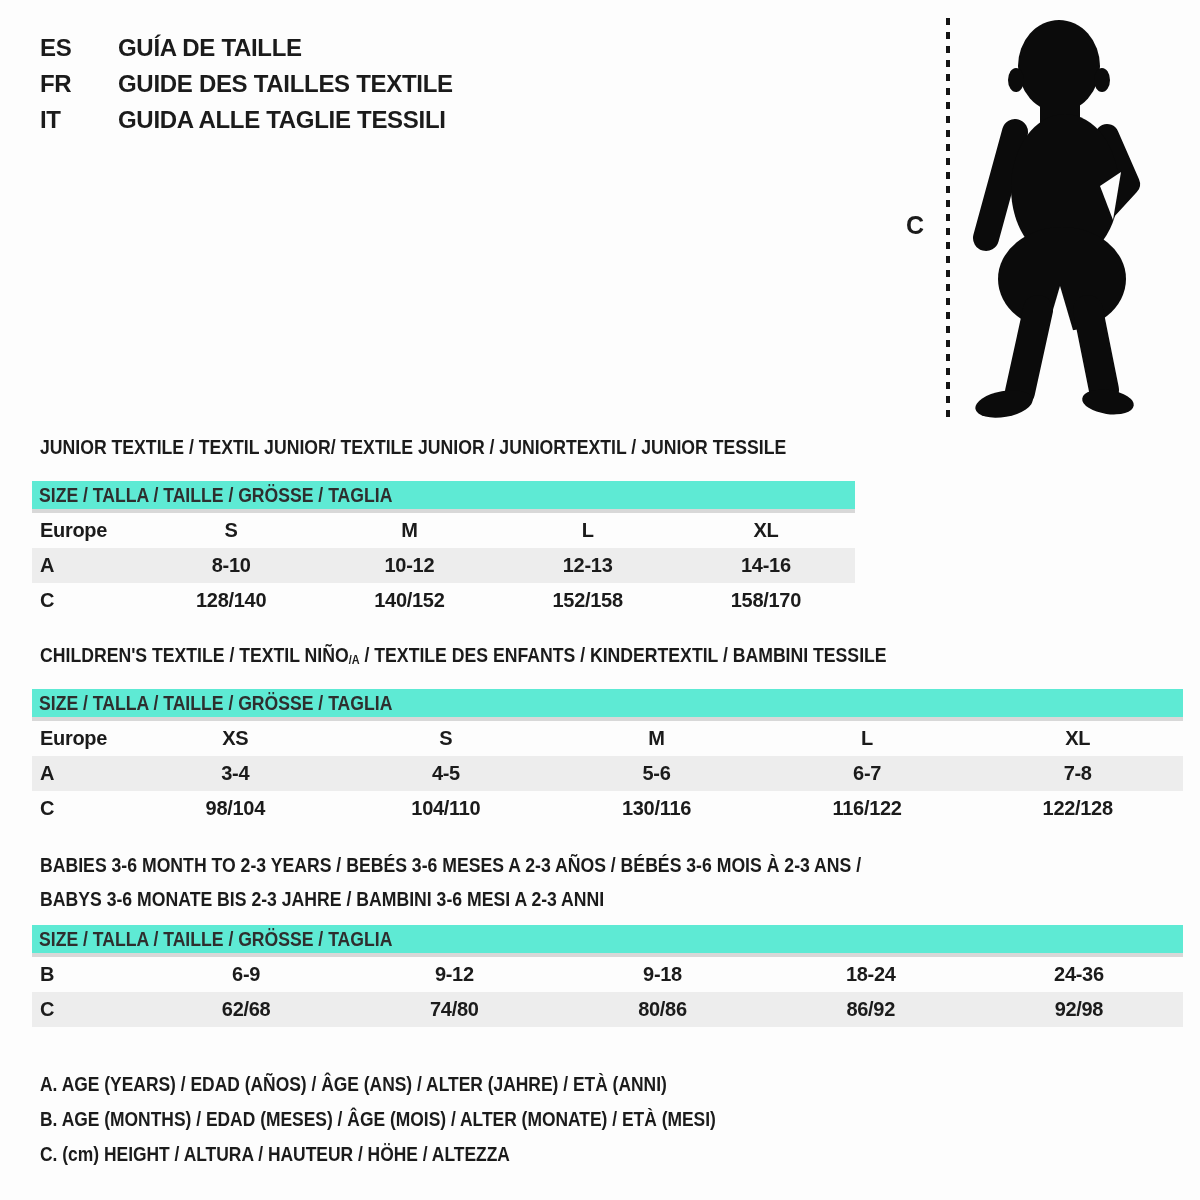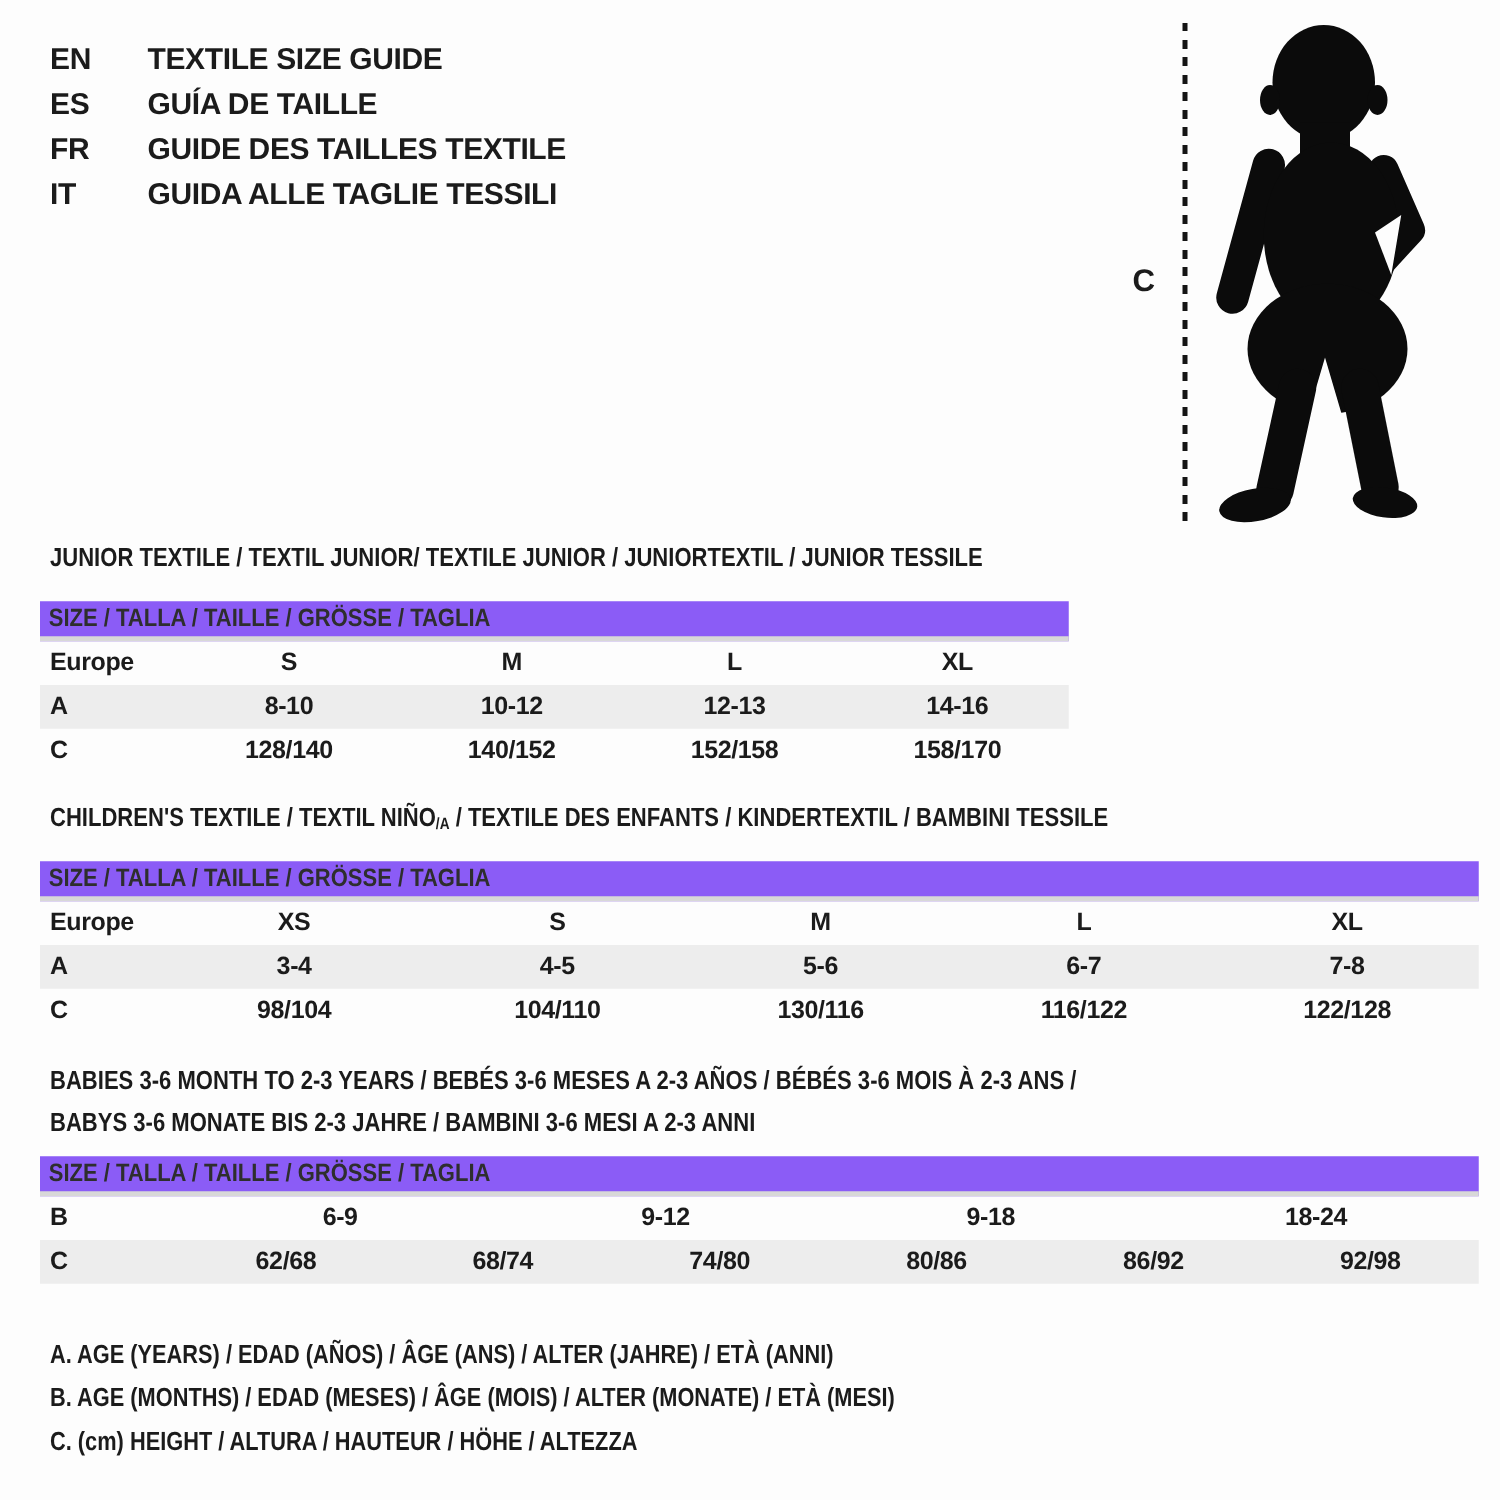--- a/index.html
+++ b/index.html
@@ -38,21 +38,21 @@
   .title-babies { top: 848px; line-height: 34px; }
   .sub { font-size: 0.62em; vertical-align: -0.18em; }
 
   
   .sg-table { position: absolute; left: 32px; }
   .t-junior { top: 481px; width: 823px; }
   .t-children { top: 689px; width: 1151px; }
   .t-babies { top: 925px; width: 1151px; }
 
   .thead {
-    height: 28px; background: #8b5cf6; border-bottom: 4px solid #d8d8d8;
+    height: 28px; background: #5eead4; border-bottom: 4px solid #d8d8d8;
     line-height: 28px; font-size: 20px; color: #2e2e2e; overflow: hidden;
   }
   .thead span {
     display: inline-block; padding-left: 8px; white-space: nowrap;
     transform: scaleX(0.88); transform-origin: 0 50%;
   }
   .trow { display: flex; height: 35px; line-height: 35px; font-size: 20px; letter-spacing: -0.3px; }
   .trow.shaded { background: #ededed; }
   .tlabel { flex: none; padding-left: 8px; }
   .t-junior .tlabel { width: 102px; }
@@ -66,24 +66,20 @@
     font-size: 21px; line-height: 35px; white-space: nowrap;
     transform: scaleX(0.83); transform-origin: 0 50%;
   }
 </style>
 </head>
 <body>
 
 <div class="page">
 
   <div class="lang-block">
-    <div class="lang-row">
-      <span class="lang-code">EN</span>
-      <span class="lang-title">TEXTILE SIZE GUIDE</span>
-    </div>
     <div class="lang-row">
       <span class="lang-code">ES</span>
       <span class="lang-title">GUÍA DE TAILLE</span>
     </div>
     <div class="lang-row">
       <span class="lang-code">FR</span>
       <span class="lang-title">GUIDE DES TAILLES TEXTILE</span>
     </div>
     <div class="lang-row">
       <span class="lang-code">IT</span>
@@ -182,25 +178,25 @@
   <div class="sg-table t-babies">
     <div class="thead">
       <span>SIZE / TALLA / TAILLE / GRÖSSE / TAGLIA</span>
     </div>
     <div class="trow">
       <div class="tlabel">B</div>
       <div class="tcell">6-9</div>
       <div class="tcell">9-12</div>
       <div class="tcell">9-18</div>
       <div class="tcell">18-24</div>
+      <div class="tcell">24-36</div>
     </div>
     <div class="trow shaded">
       <div class="tlabel">C</div>
       <div class="tcell">62/68</div>
-      <div class="tcell">68/74</div>
       <div class="tcell">74/80</div>
       <div class="tcell">80/86</div>
       <div class="tcell">86/92</div>
       <div class="tcell">92/98</div>
     </div>
   </div>
 
   <div class="legend">
     <div class="legend-line">A. AGE (YEARS) / EDAD (AÑOS) / ÂGE (ANS) / ALTER (JAHRE) / ETÀ (ANNI)</div>
     <div class="legend-line">B. AGE (MONTHS) / EDAD (MESES) / ÂGE (MOIS) / ALTER (MONATE) / ETÀ (MESI)</div>

